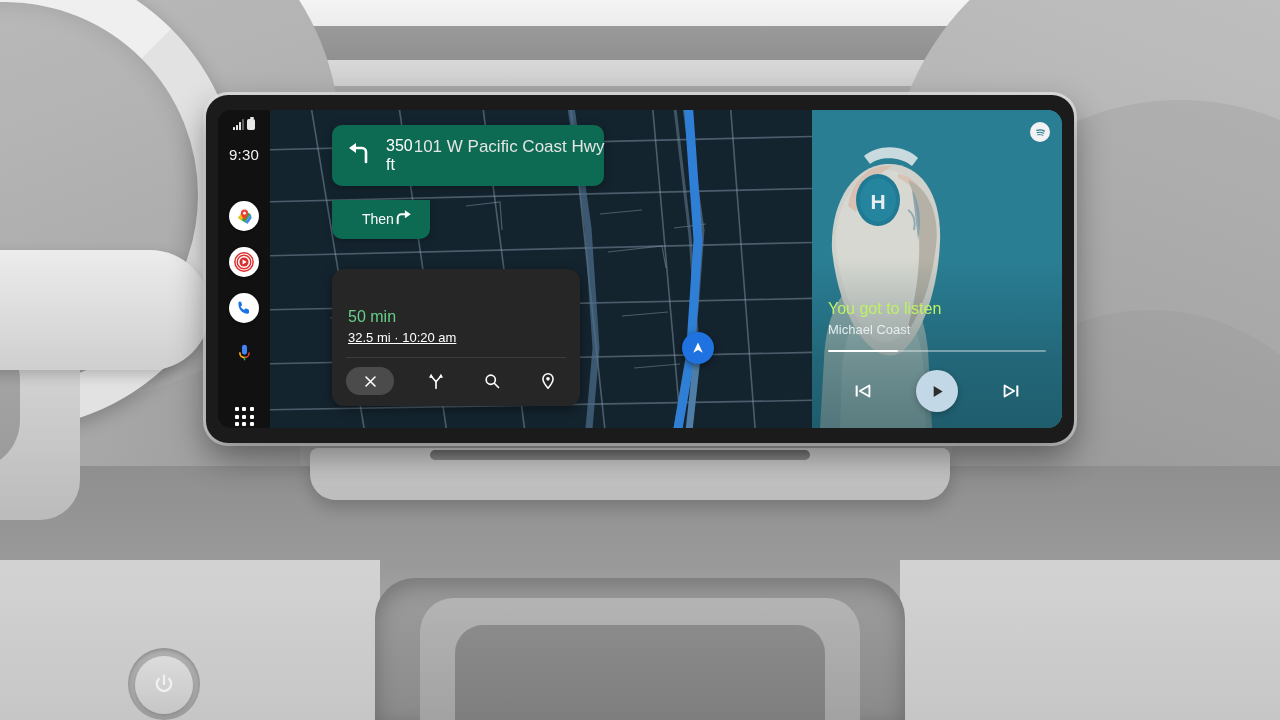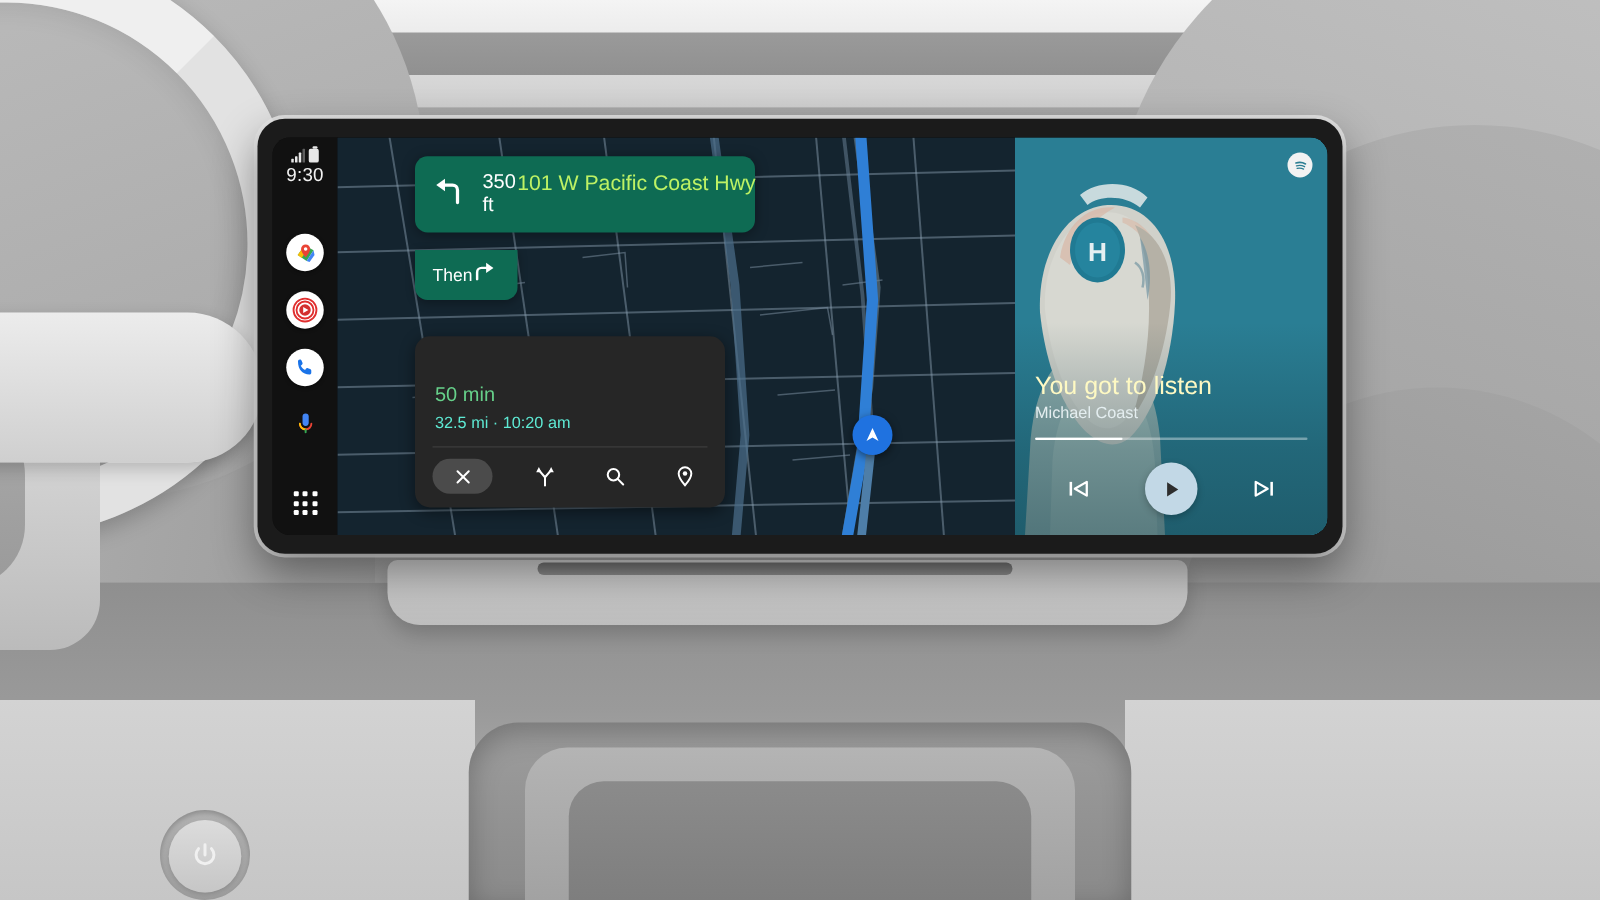--- a/index.html
+++ b/index.html
@@ -158,21 +158,21 @@
     display: flex;
   }
 
   
   .rail {
     width: 52px; height: 100%;
     background: #111111;
     display: flex; flex-direction: column; align-items: center;
     padding-top: 8px; flex-shrink: 0;
   }
-  .statusbar { display: flex; flex-direction: column; align-items: center; gap: 1px; }
+  .statusbar { display: flex; flex-direction: column; align-items: center; gap: 15px; }
   .status-icons { display: flex; align-items: flex-end; gap: 3px; height: 12px; }
   .sig { display: flex; align-items: flex-end; gap: 1px; height: 11px; }
   .sig i { display: block; width: 2px; background: #e8e8e8; border-radius: .5px; }
   .sig i:nth-child(1) { height: 3px; }
   .sig i:nth-child(2) { height: 5px; }
   .sig i:nth-child(3) { height: 8px; }
   .sig i:nth-child(4) { height: 11px; background: #5e5e5e; }
   .batt {
     width: 8px; height: 11px; border: 1.3px solid #e8e8e8; border-radius: 1.5px;
     position: relative; background: #e8e8e8;
@@ -211,43 +211,43 @@
     width: 272px;
     background: #0e6b53;
     border-radius: 10px;
     padding: 11px 14px 12px 12px;
     display: flex; gap: 12px; align-items: flex-start;
     box-shadow: 0 2px 10px rgba(0,0,0,.35);
   }
   .nav-turn { flex-shrink: 0; margin-top: 4px; }
   .nav-text { display: flex; flex-direction: row; gap: 1px; }
   .nav-dist { color: #ffffff; font-size: 16px; line-height: 19px; }
-  .nav-street { color: #bef264; font-size: 17px; line-height: 21px; white-space: nowrap; }
+  .nav-street { color: #e5e5e5; font-size: 17px; line-height: 21px; white-space: nowrap; }
 
   .then-card {
     position: absolute; left: 62px; top: 90px;
     background: #0e6b53;
     border-radius: 0 0 10px 10px;
-    padding: 8px 16px 9px 14px;
+    padding: 8px 16px 9px 30px;
     display: flex; align-items: center; gap: 0;
     box-shadow: 0 2px 8px rgba(0,0,0,.3);
   }
   .then-label { color: #ffffff; font-size: 14px; }
 
   .trip-card {
     position: absolute; left: 62px; bottom: 22px;
     width: 248px;
     background: #262626;
     border-radius: 12px;
     padding: 11px 0 9px 0;
     box-shadow: 0 3px 12px rgba(0,0,0,.45);
   }
   .trip-head { padding: 0 16px 10px 16px; margin-top: 27px; }
   .trip-eta { color: #66d08a; font-size: 16px; line-height: 20px; }
-  .trip-sub { color: #5eead4; font-size: 13px; line-height: 18px; margin-top: 2px; }
+  .trip-sub { color: #ffffff; font-size: 13px; line-height: 18px; margin-top: 2px; text-decoration: underline; }
   .trip-div { height: 1px; background: #3c3c3c; margin: 0 14px; }
   .trip-actions {
     display: flex; align-items: center; justify-content: space-between;
     padding: 9px 18px 2px 14px;
   }
   .act {
     width: 28px; height: 28px;
     display: flex; align-items: center; justify-content: center;
     border-radius: 50%;
   }
@@ -276,21 +276,21 @@
     position: absolute; left: 0; right: 0; bottom: 0; height: 170px;
     background: linear-gradient(180deg, rgba(20,60,70,0) 0%, rgba(20,60,70,.35) 60%, rgba(20,60,70,.5) 100%);
   }
   .spotify {
     position: absolute; right: 12px; top: 12px;
     width: 20px; height: 20px; border-radius: 50%;
     background: #f2f2f2;
     display: flex; align-items: center; justify-content: center;
   }
   .media-info { position: absolute; left: 16px; right: 16px; bottom: 76px; }
-  .track-title { color: #fef9c3; font-size: 20px; line-height: 20px; }
+  .track-title { color: #bef264; font-size: 16px; line-height: 20px; }
   .track-artist { color: #e4eef0; font-size: 13px; line-height: 18px; margin-top: 2px; }
   .progress {
     margin-top: 11px; height: 2.5px; border-radius: 2px;
     background: rgba(255,255,255,.38); position: relative; overflow: hidden;
   }
   .progress > i { position: absolute; left: 0; top: 0; bottom: 0; background: #ffffff; border-radius: 2px; display: block; }
   .media-controls {
     position: absolute; left: 0; right: 0; bottom: 16px;
     display: flex; align-items: center; justify-content: space-around;
     padding: 0 18px;

